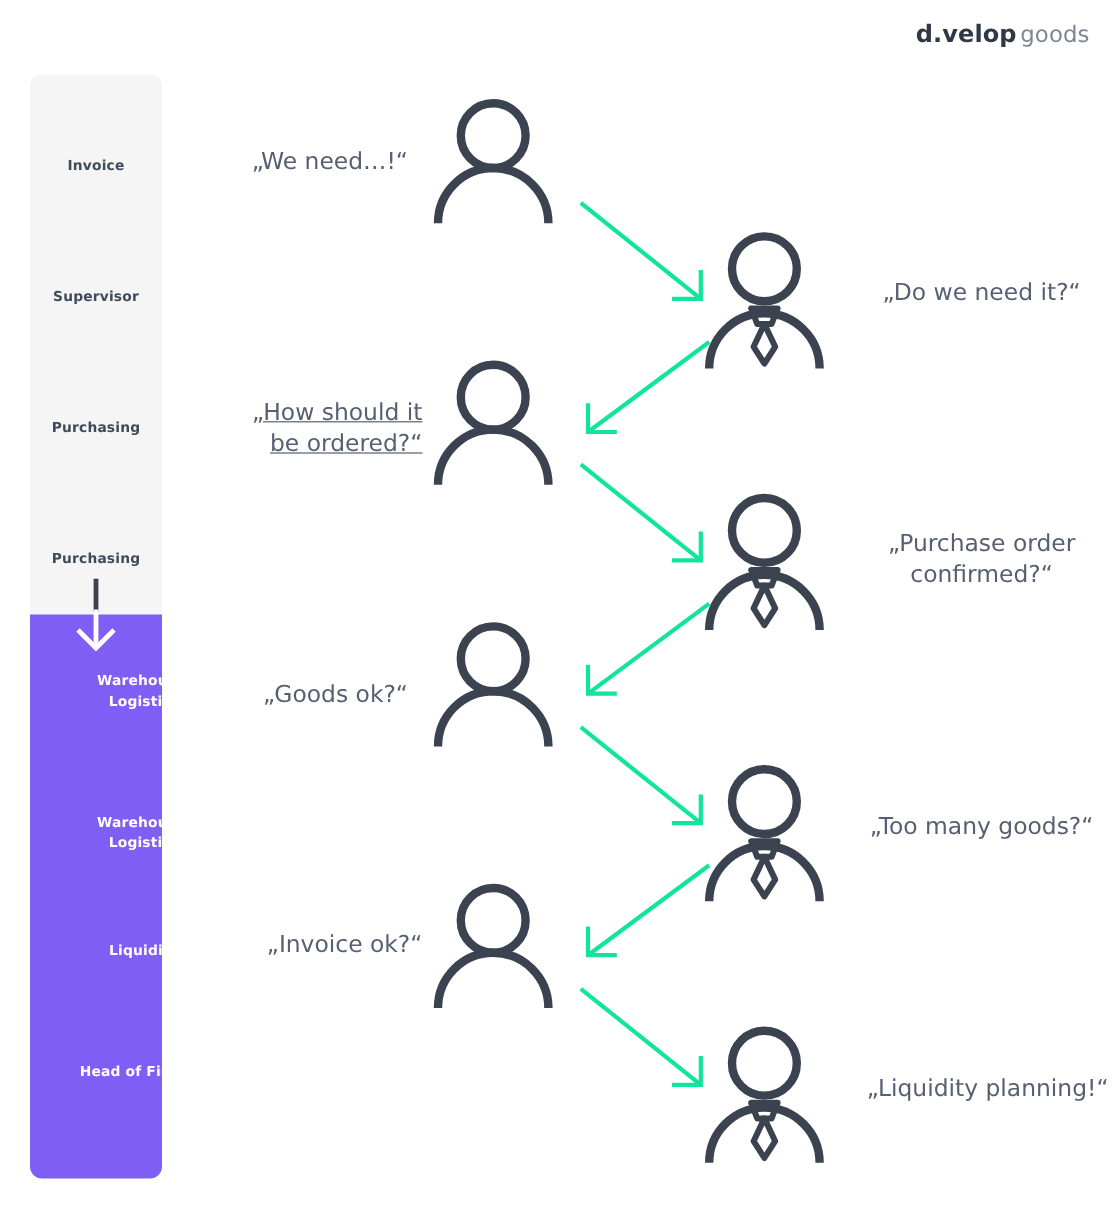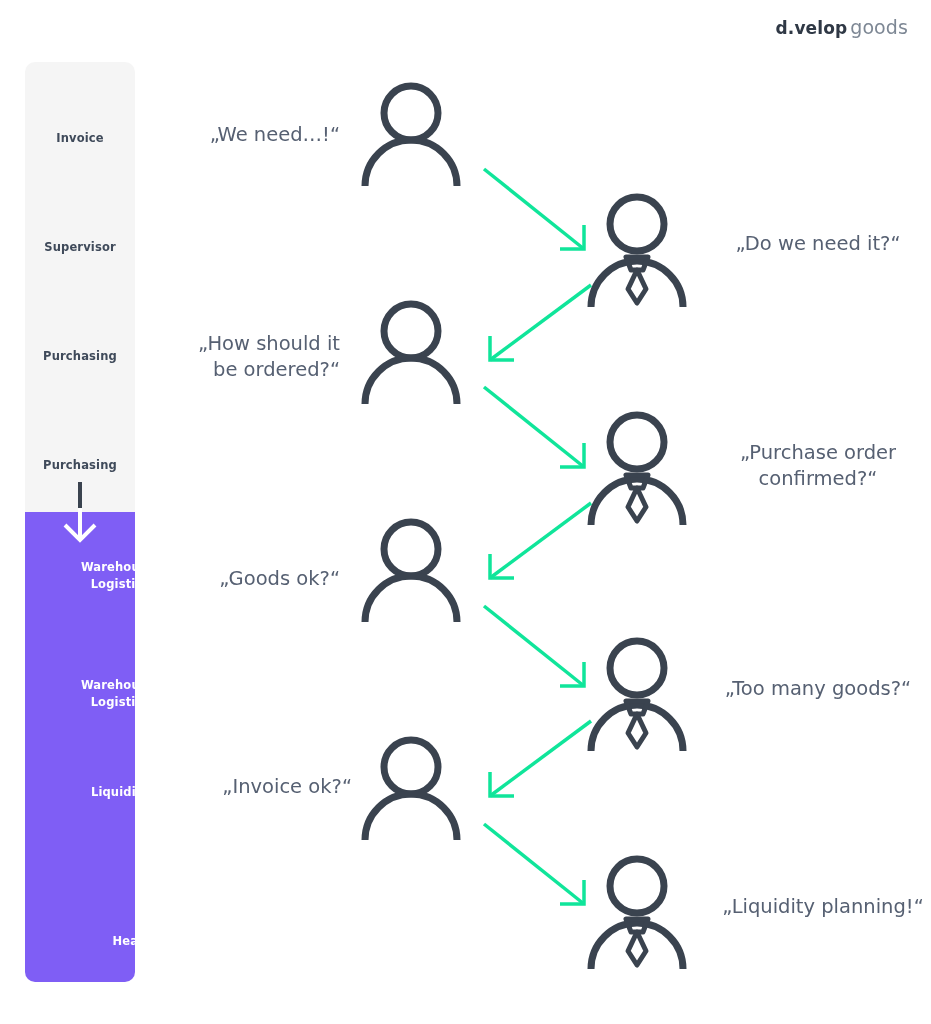--- a/index.html
+++ b/index.html
@@ -23,21 +23,21 @@
     top: 18px;
     right: 23px;
     font-size: 19px;
     letter-spacing: 0.1px;
     white-space: nowrap;
     line-height: 1;
   }
   .brand .brand-mark {
     font-weight: bold;
     color: #2f3845;
-    font-size: 17px;
+    font-size: 20px;
     margin-left: 48px;
   }
   .brand .brand-word {
     color: #7d8794;
     font-size: 19px;
     margin-left: 3px;
   }
 
   
   .sidebar {
@@ -131,32 +131,32 @@
 
   <div class="role-label dark" style="top:68px;">Invoice</div>
   <div class="role-label dark" style="top:177px;">Supervisor</div>
   <div class="role-label dark" style="top:286px;">Purchasing</div>
   <div class="role-label dark" style="top:395px;">Purchasing</div>
   <div class="role-label light" style="top:497px;">Warehouse/
 Logistics</div>
   <div class="role-label light" style="top:615px;">Warehouse/
 Logistics</div>
   <div class="role-label light" style="top:722px;">Liquidity</div>
-  <div class="role-label light" style="top:871px;margin-left:46px;">Head of
+  <div class="role-label light" style="top:823px;">Head of
 Finance</div>
 </div>
 
 <svg class="transition-arrow" viewBox="0 0 110 70">
   <line x1="55" y1="0" x2="55" y2="28" stroke="#3a434f" stroke-width="4"></line>
   <line x1="55" y1="26" x2="55" y2="58" stroke="#ffffff" stroke-width="4"></line>
   <polyline points="40,43 55,58 70,43" fill="none" stroke="#ffffff" stroke-width="4" stroke-linecap="butt" stroke-linejoin="miter"></polyline>
 </svg>
 
 <div class="caption right-aligned" style="left:140px; top:122px; width:200px;">„We need…!“</div>
-<div class="caption right-aligned" style="left:140px; top:331px; width:200px;">„How should it
+<div class="caption right-aligned" style="left:152px; top:331px; width:200px;text-decoration:underline;">„How should it
 be ordered?“</div>
 <div class="caption right-aligned" style="left:140px; top:566px; width:200px;">„Goods ok?“</div>
 <div class="caption right-aligned" style="left:152px; top:774px; width:200px;">„Invoice ok?“</div>
 
 <div class="caption left-aligned" style="left:708px; top:231px; width:220px;">„Do we need it?“</div>
 <div class="caption left-aligned" style="left:708px; top:440px; width:220px;">„Purchase order
 confirmed?“</div>
 <div class="caption left-aligned" style="left:708px; top:676px; width:220px;">„Too many goods?“</div>
 <div class="caption left-aligned" style="left:708px; top:894px; width:230px;">„Liquidity planning!“</div>
 

